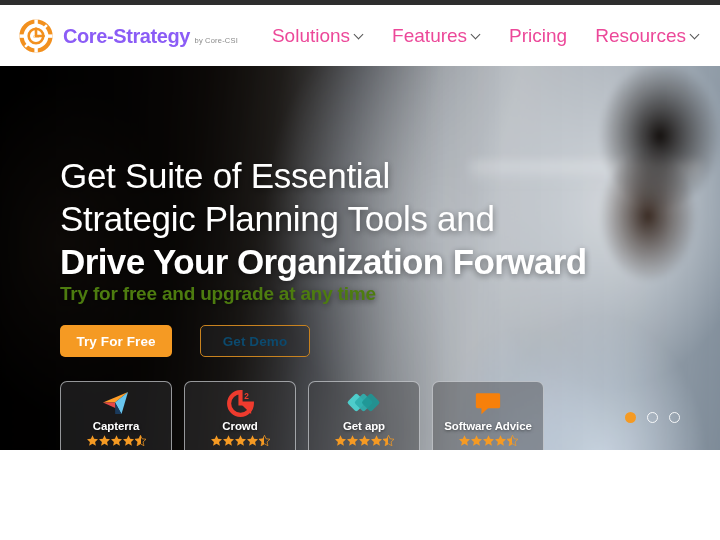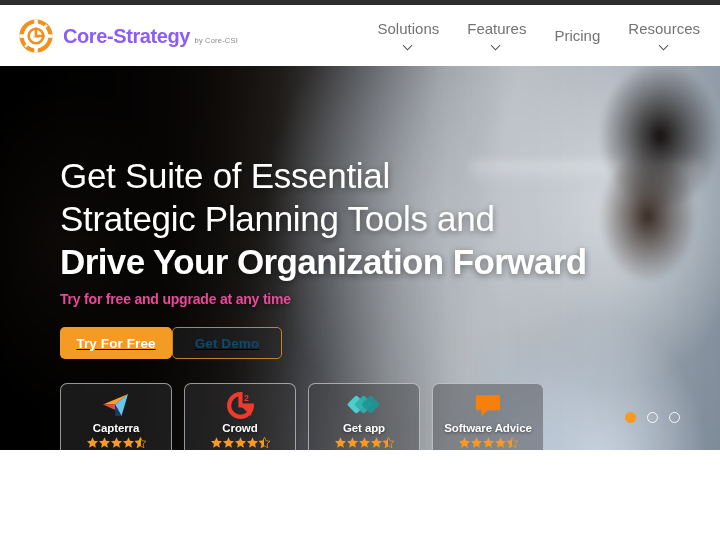--- a/index.html
+++ b/index.html
@@ -32,22 +32,22 @@
   .brand-sub {
     font-size:7.5px; color:#8a8a8a; text-align:right;
     margin-top:2px; letter-spacing:0.2px; white-space:nowrap;
   }
 
   .nav {
     display:flex; align-items:center; margin-left:auto; margin-right:6px;
   }
   .nav-item {
     display:flex; align-items:center; gap:5px;
-    font-size:15px; color:#737373;
-    padding:6px 14px; white-space:nowrap; cursor:pointer;flex-direction:column;
+    font-size:19px; color:#ec4899;
+    padding:6px 14px; white-space:nowrap; cursor:pointer;
   }
   .chev { display:inline-block; width:9px; height:9px; position:relative; }
   .chev::before {
     content:""; position:absolute; left:0; top:0px;
     width:6px; height:6px;
     border-right:1.4px solid #555; border-bottom:1.4px solid #555;
     transform:rotate(45deg);
   }
 
   
@@ -104,29 +104,29 @@
     color:#ffffff;
     font-size:35px;
     line-height:43px;
     letter-spacing:-0.3px;
     text-shadow:0 2px 7px rgba(0,0,0,0.45);
   }
   .headline .l1, .headline .l2 { font-weight:400; display:block; }
   .headline .l3 { font-weight:bold; display:block; letter-spacing:-0.6px; }
 
   .subhead {
-    margin-top:8px;
-    color:#ec4899;
-    font-size:14px;
+    margin-top:0;
+    color:#4d7c0f;
+    font-size:19px;
     font-weight:bold;
     letter-spacing:-0.2px;
     text-shadow:0 2px 6px rgba(0,0,0,0.5);
   }
 
-  .cta-row { display:flex; gap:0; margin-top:20px;text-decoration:underline; }
+  .cta-row { display:flex; gap:28px; margin-top:20px; }
   .btn {
     font-size:13.5px; font-weight:bold; letter-spacing:0.1px;
     border-radius:5px; cursor:pointer;
     display:flex; align-items:center; justify-content:center;
   }
   .btn-primary {
     width:112px; height:32px;
     background:#f59a23; color:#ffffff; border:none;
   }
   .btn-ghost {

